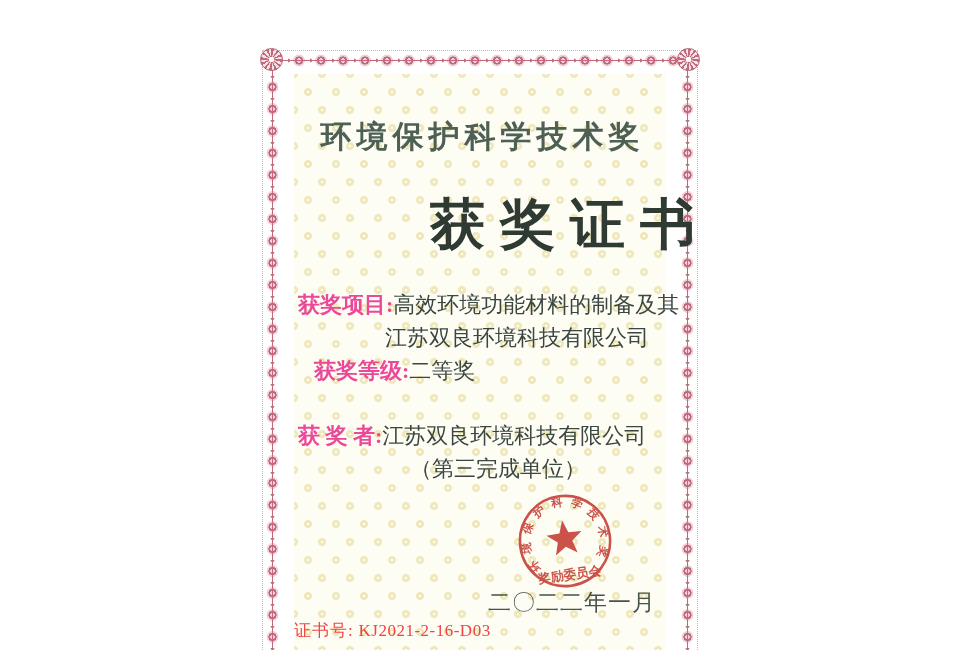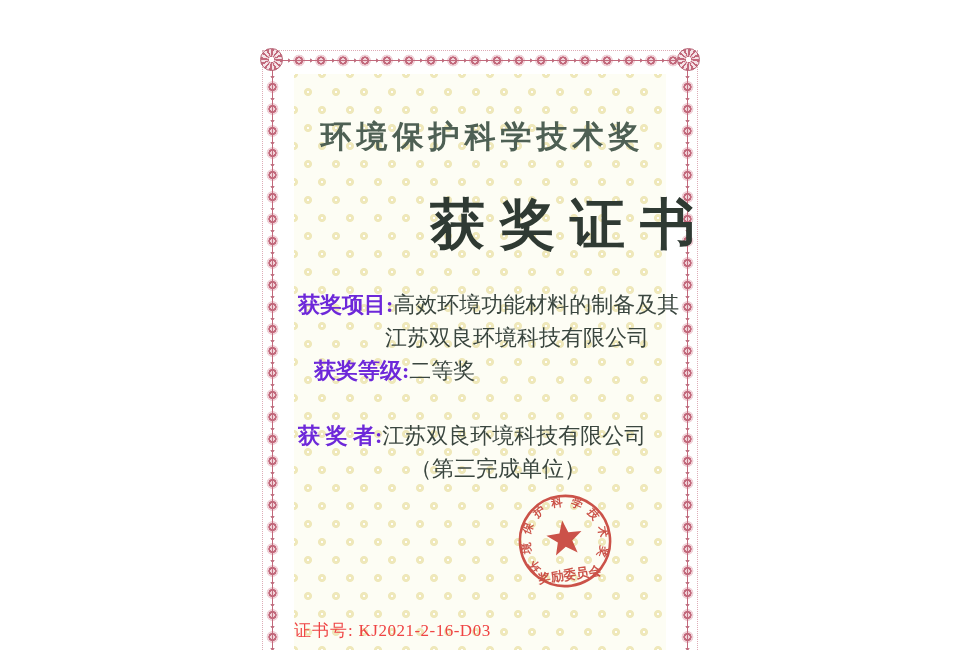--- a/index.html
+++ b/index.html
@@ -54,21 +54,21 @@
   .content{position:absolute;inset:0;z-index:2;}
   .award-name{position:absolute;left:0;right:0;top:70px;text-align:center;
     font-size:31px;font-weight:700;letter-spacing:5px;color:#4e6054;
     text-indent:5px;white-space:nowrap;}
   .cert-title{position:absolute;left:0;right:0;top:142px;text-align:right;
     font-size:55px;font-weight:700;letter-spacing:15px;color:#2f3a33;
     text-indent:15px;white-space:nowrap;}
   .fields{position:absolute;left:48px;top:246px;right:16px;height:200px;
     font-size:22px;color:#343f37;}
   .frow{position:absolute;white-space:nowrap;line-height:1.2;}
-  .frow .lab{font-weight:700;color:#6d28d9;}
+  .frow .lab{font-weight:700;color:#ec4899;}
   .frow .val{font-weight:400;color:#3a463f;text-align:right;}
   .r1{top:0;left:0;} .r2{top:33px;left:87px;} .r3{top:66px;left:16px;}
   .r4{top:131px;left:0;} .r5{top:164px;left:112px;}
 
   .seal-wrap{position:absolute;left:266px;top:446px;width:98px;height:98px;
     transform:rotate(-8deg);z-index:3;opacity:.93;mix-blend-mode:multiply;}
   .seal-wrap svg{width:100%;height:100%;}
 
   .date{position:absolute;left:238px;top:541px;font-size:23px;letter-spacing:1px;
     color:#47534c;white-space:nowrap;z-index:1;}
@@ -125,20 +125,21 @@
           </defs>
           <circle cx="50" cy="50" r="46" fill="none" stroke="#c7453b" stroke-width="2.6"></circle>
           <text font-size="11.5" font-weight="bold" fill="#c7453b" letter-spacing="7" font-family="Liberation Serif, DejaVu Serif, serif">
             <textPath href="#sealArc" startOffset="2">环境保护科学技术奖</textPath>
           </text>
           <polygon fill="#c7453b" points="50,29 54.59,41.69 68.07,42.13 57.42,50.41 61.17,63.37 50,55.8 38.83,63.37 42.58,50.41 31.93,42.13 45.41,41.69"></polygon>
           <text x="50" y="89" text-anchor="middle" font-size="13" font-weight="bold" fill="#c7453b" font-family="Liberation Serif, DejaVu Serif, serif">奖励委员会</text>
         </svg>
       </div>
 
+      <div class="date">二〇二二年一月</div>
 
       <div class="cert-no">
         <span class="lab">证书号:</span>
         <span class="val">KJ2021-2-16-D03</span>
       </div>
 
     </div>
   </div>
 </div>
 

